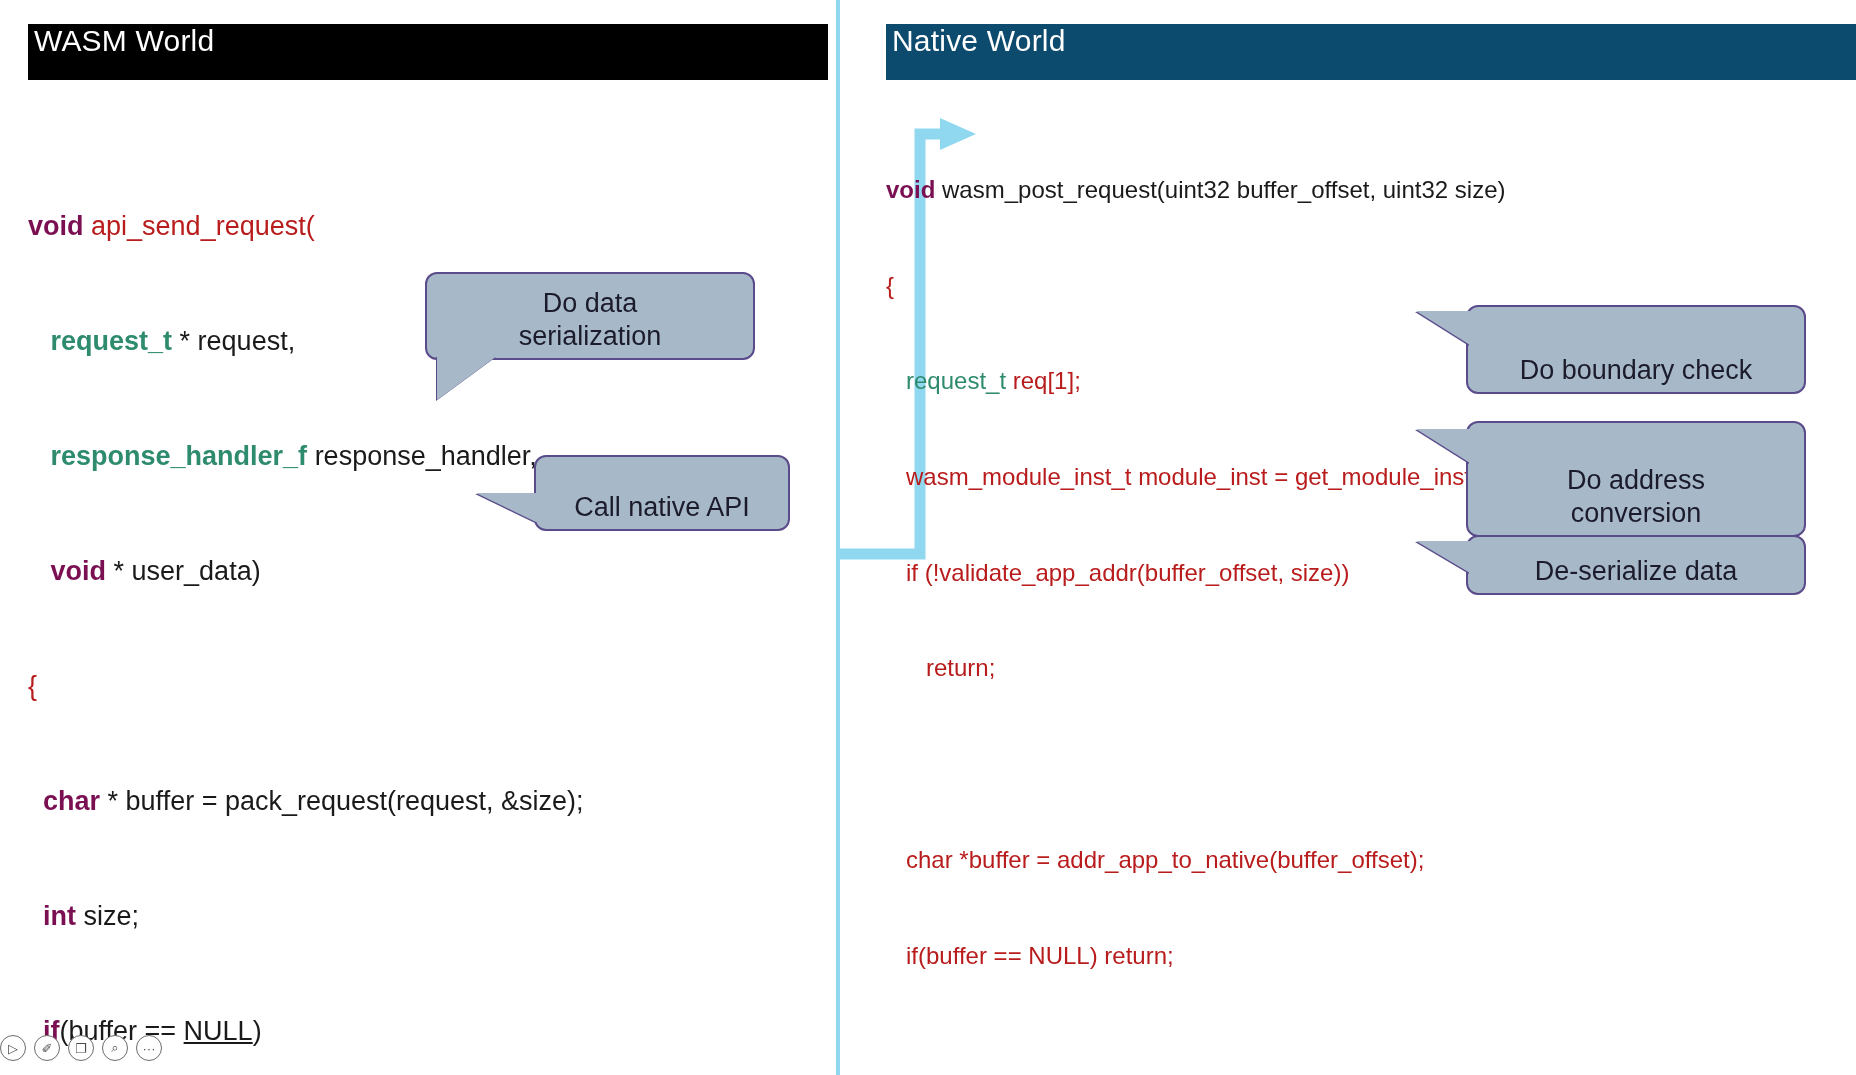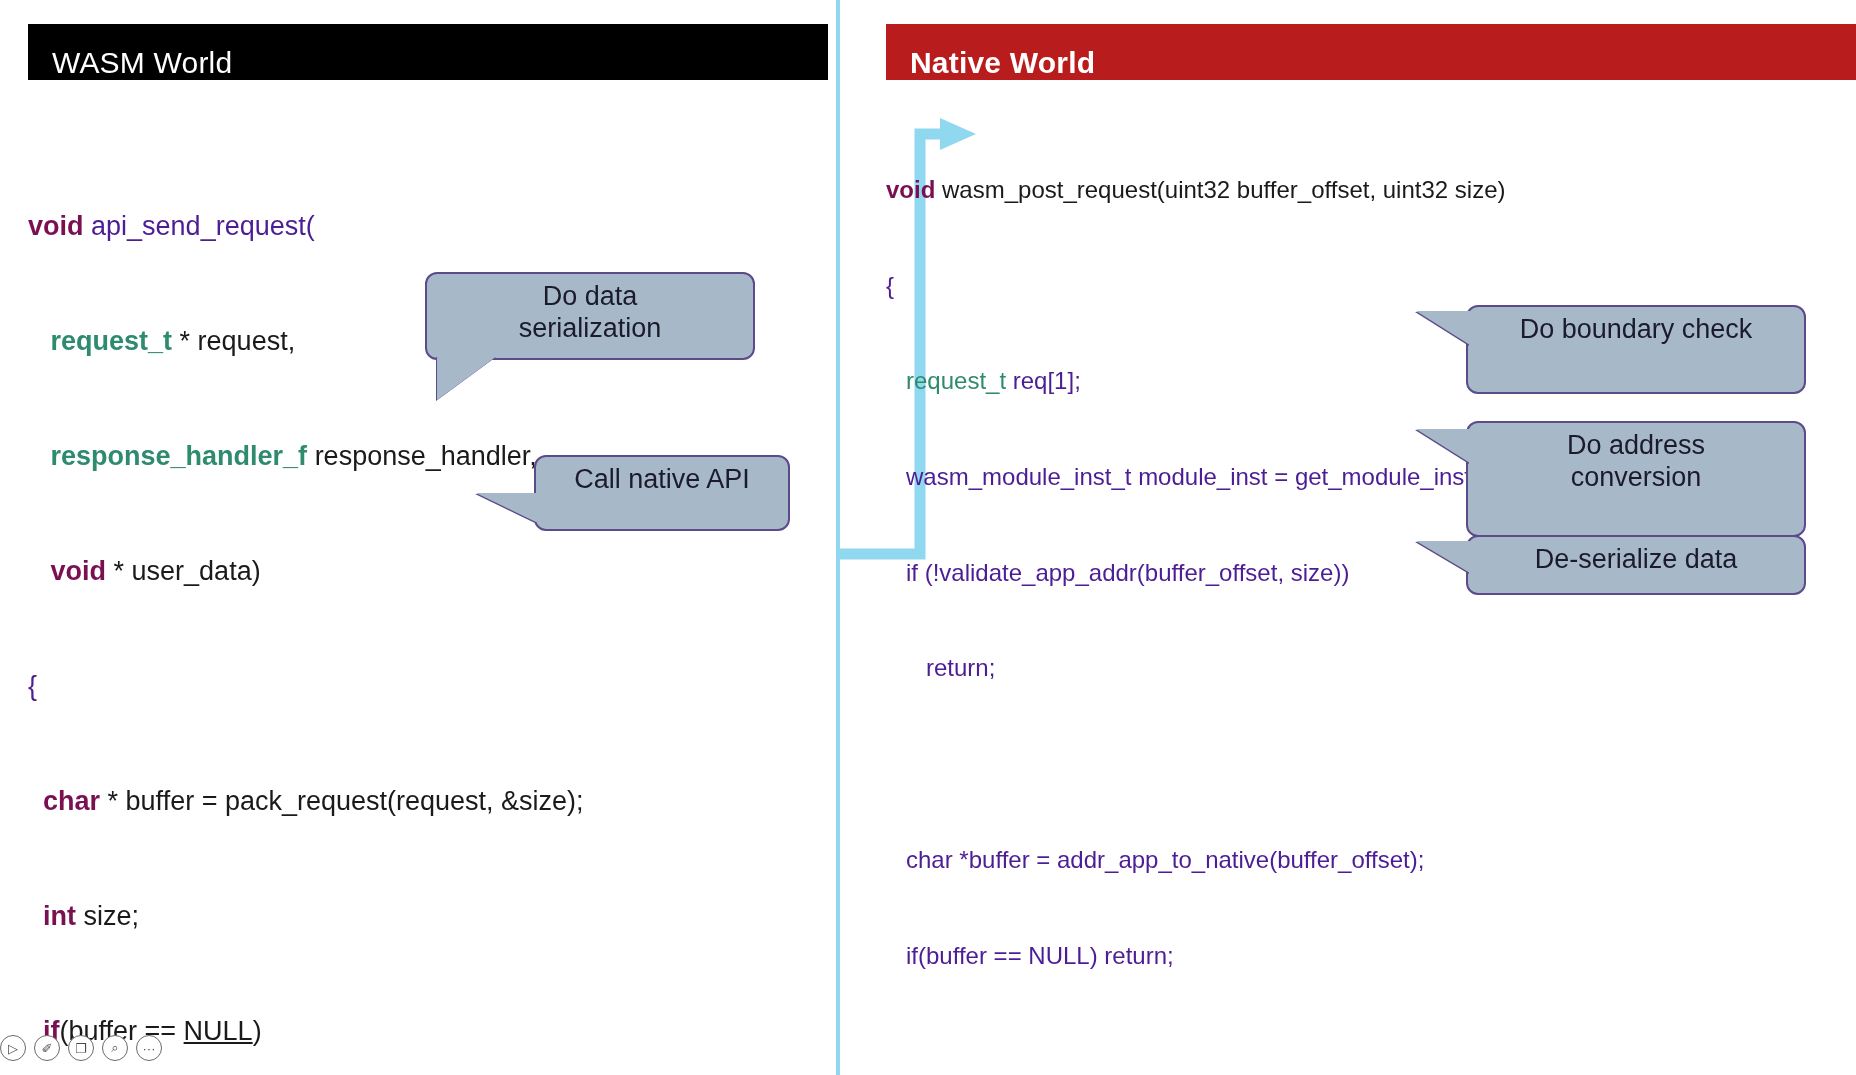--- a/index.html
+++ b/index.html
@@ -13,39 +13,38 @@
     position: relative;
     font-family: "Liberation Sans", sans-serif;
     overflow: hidden;
   }
 
   
   .panel-header {
     position: absolute;
     height: 56px;
     display: flex;
-    align-items: flex-end;
-    padding-left: 24px;
+    align-items: flex-start;
+    padding-left: 6px;
     box-sizing: border-box;
     color: #ffffff;
     font-size: 30px;
     letter-spacing: 0.2px;
   }
   #wasm-header {
     left: 28px;
     top: 24px;
     width: 800px;
     background: #000000;
   }
   #native-header {
     left: 886px;
     top: 24px;
     width: 970px;
-    background: #b91c1c;
-    font-weight: bold;
+    background: #0c4a6e;
   }
 
   
   .code-panel {
     position: absolute;
     font-size: 27px;
     line-height: 1.42;
     color: #1a1a1a;
     white-space: pre;
   }
@@ -54,40 +53,40 @@
 
   .ln { display: block; height: 1.42em; }
   #native-code .ln { height: 1.33em; }
 
   
   .kw       { color: #7A0F52; font-weight: bold; }                      
   .type-g   { color: #2E8B6E; font-weight: bold; }   
   .type-g2  { color: #2E8B6E; }                      
   .b        { font-weight: normal; }
   .u        { text-decoration: underline; }
-  .plain    { color: #4c1d95; }
+  .plain    { color: #b91c1c; }
 
   
   #connector { position: absolute; left: 790px; top: 0px; width: 200px; height: 1075px; }
   #divider-line {
     position: absolute;
     left: 836px; top: 0px;
     width: 4px; height: 1075px;
     background: #8FD8EF;
   }
 
   
   .callout {
     position: absolute;
     background: #A7B9C9;
     border: 2px solid #5A4B8A;
     border-radius: 12px;
     color: #1b1b2b;
     display: flex;
-    align-items: flex-start;
+    align-items: flex-end;
     justify-content: center;
     text-align: center;
     font-size: 27px;
     line-height: 1.2;
     box-sizing: border-box;
     padding: 6px 12px;
   }
   .callout .tail {
     position: absolute;
     width: 0; height: 0;

